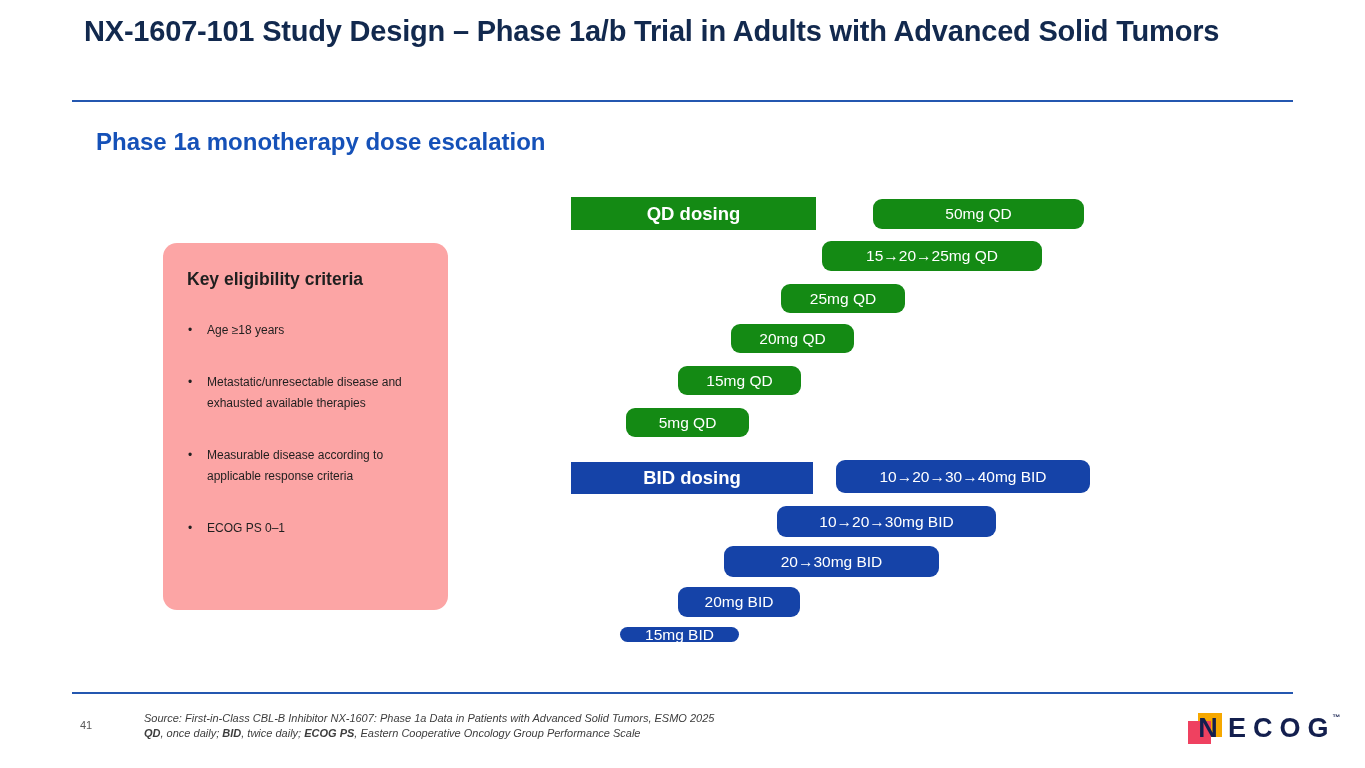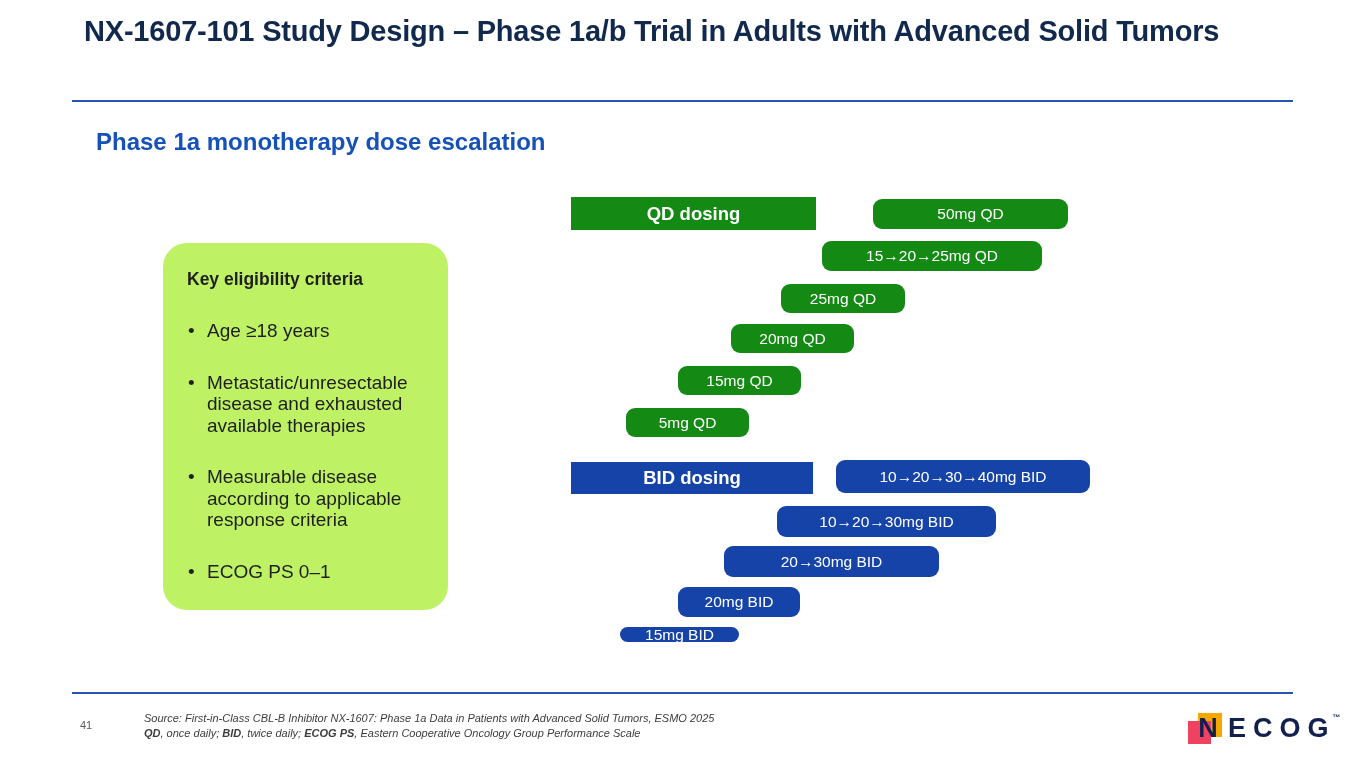--- a/index.html
+++ b/index.html
@@ -8,25 +8,25 @@
     font-family:"Liberation Sans", sans-serif;
   }
   .title{
     position:absolute;left:84px;top:14px;width:1150px;
     font-size:29px;font-weight:bold;color:#12294E;line-height:1.2;letter-spacing:-0.2px;
   }
   .title-rule{position:absolute;left:72px;top:100px;width:1221px;height:2px;background:#2457B0;}
   .subtitle{position:absolute;left:96px;top:128px;font-size:24px;font-weight:bold;color:#1551B8;}
 
   .elig-box{
-    position:absolute;left:163px;top:243px;width:285px;height:367px;background:#bef264;
-    border-radius:24px;box-sizing:border-box;padding:26px 22px 0 22px;color:#1f1f1f;
+    position:absolute;left:163px;top:243px;width:285px;height:367px;background:#fca5a5;
+    border-radius:14px;box-sizing:border-box;padding:26px 22px 0 22px;color:#1f1f1f;
   }
   .elig-heading{font-size:17.5px;font-weight:bold;margin:0 0 0 2px;}
-  .elig-list{list-style:none;margin:30px 0 0 0;padding:0;font-size:19px;line-height:21.5px;}
+  .elig-list{list-style:none;margin:30px 0 0 0;padding:0;font-size:12px;line-height:21.5px;}
   .elig-list li{margin-bottom:30px;padding-left:22px;position:relative;}
   .elig-list li::before{content:"\2022";position:absolute;left:3px;}
 
   .stage{position:absolute;left:0;top:0;width:1365px;height:768px;}
   .bar{
     position:absolute;display:flex;align-items:center;justify-content:center;
     color:#ffffff;font-size:15.5px;box-sizing:border-box;white-space:nowrap;
   }
   .bar.dose{border-radius:9px;}
   .bar.header{border-radius:0;font-size:18.5px;font-weight:bold;}
@@ -67,21 +67,21 @@
       <li>Metastatic/unresectable disease and exhausted available therapies</li>
       <li>Measurable disease according to applicable response criteria</li>
       <li>ECOG PS 0–1</li>
     </ul>
 </div>
 
 <div class="stage">
     <div class="bar qd header" style="left: 571px; top: 197px; width: 245px; height: 33px; align-items: center;">
       <span>QD dosing</span>
     </div>
-    <div class="bar qd dose" style="left: 873px; top: 199px; width: 195px; height: 30px;">
+    <div class="bar qd dose" style="left: 873px; top: 199px; width: 211px; height: 30px;">
       <span>50mg QD</span>
     </div>
     <div class="bar qd dose" style="left: 822px; top: 241px; width: 220px; height: 30px;">
       <span>15→20→25mg QD</span>
     </div>
     <div class="bar qd dose" style="left: 781px; top: 284px; width: 124px; height: 29px;">
       <span>25mg QD</span>
     </div>
     <div class="bar qd dose" style="left: 731px; top: 324px; width: 123px; height: 29px;">
       <span>20mg QD</span>

